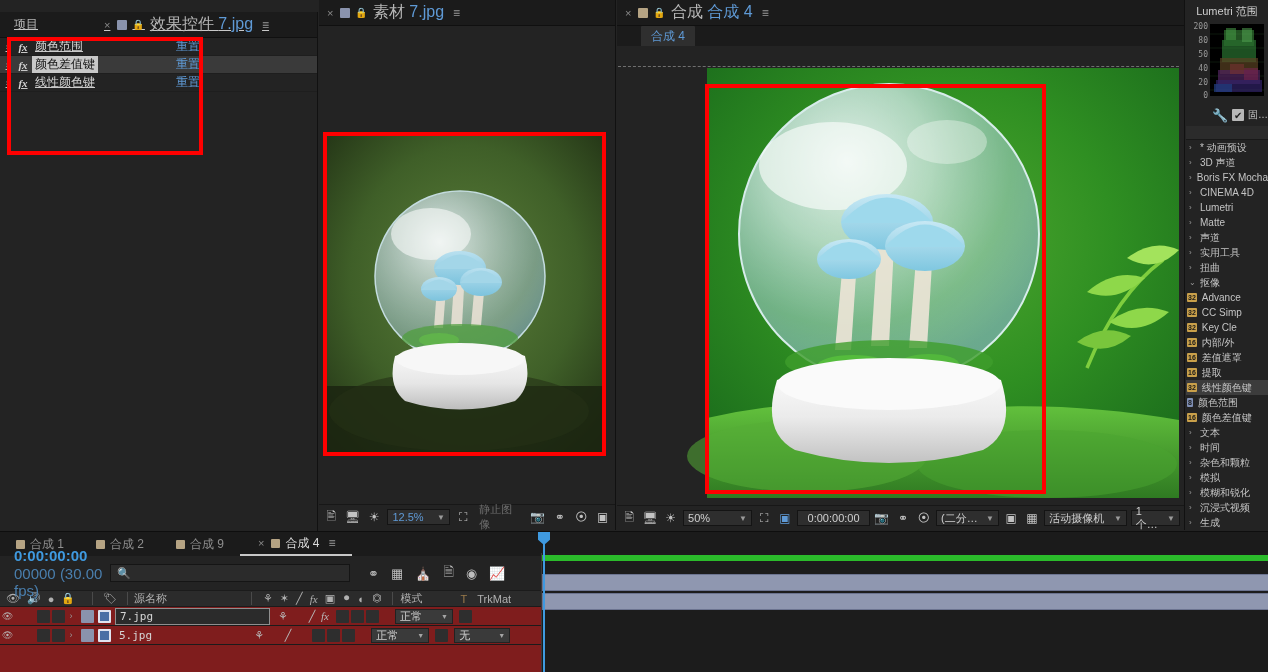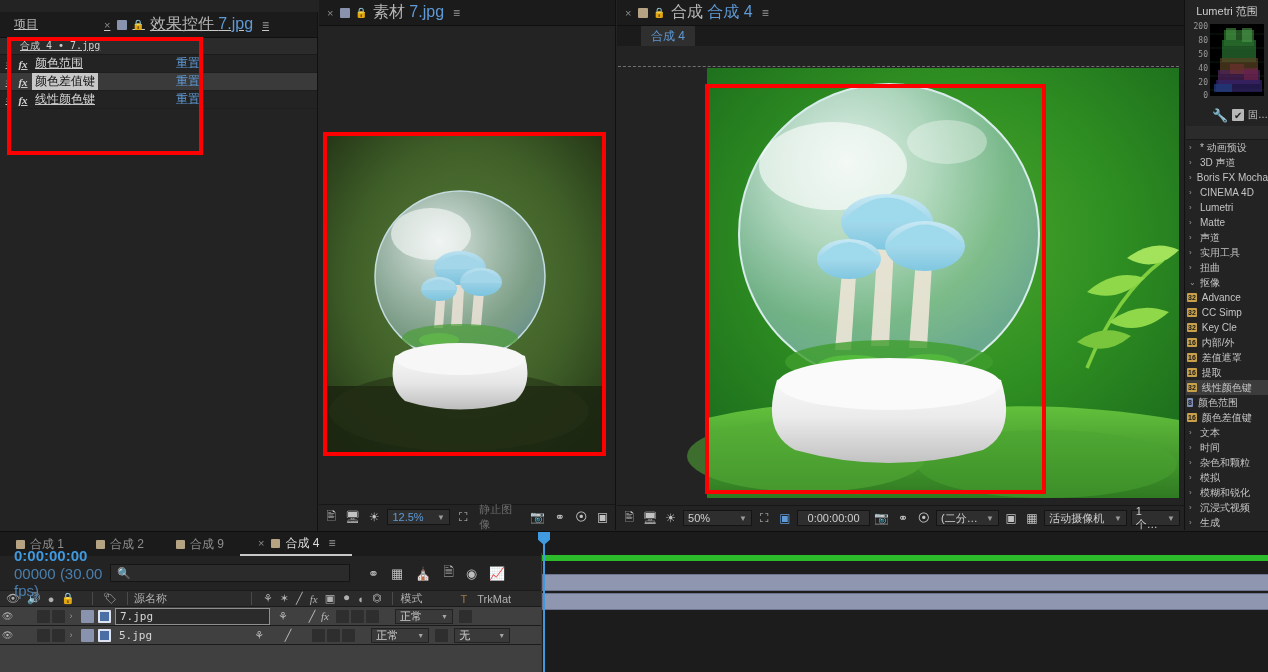--- a/index.html
+++ b/index.html
@@ -87,21 +87,21 @@
   .eff-item { height: 15px; display: flex; align-items: center; font-size: 10px;
               color: #c4c4c4; padding-left: 3px; gap: 3px; white-space: nowrap; cursor: pointer; }
   .eff-item.sel { background: #3c3c3c; }
   .eff-tw { color: #9a9a9a; font-size: 8px; width: 8px; }
   .eff-badge { display:inline-block; background:#c9a04a; color:#191919; font-size:7px;
                font-weight:bold; padding:0 1px; border-radius:1px; line-height:9px; margin-right:2px;}
   .eff-badge.b8 { background:#7f8fb5; }
   .eff-child { padding-left: 1px; }
 
   
-  #timeline { position: absolute; left: 0; top: 531px; width: 1268px; height: 141px; background: #404040; border-top: 1px solid #0e0e0e; }
+  #timeline { position: absolute; left: 0; top: 531px; width: 1268px; height: 141px; background: #7f1d1d; border-top: 1px solid #0e0e0e; }
   .tl-tabbar { height: 24px; background: #1b1b1b; display: flex; align-items: center; gap: 0; }
   .tl-tab { display: flex; align-items: center; gap: 5px; padding: 0 16px; height: 24px; font-size: 12px; color: #8f8f8f; cursor: pointer;}
   .tl-tab.active { color: #dcdcdc; border-bottom: 2px solid #c8c8c8; }
   .tl-tab .tab-sq { width: 9px; height: 9px; }
 
   .tl-top { height: 34px; display: flex; align-items: center; background: #232323; position: relative;}
   .tc-block { width: 110px; padding-left: 14px; }
   .tc-main { color: #3f9ae0; font-size: 15px; font-weight: bold; font-family: "Liberation Sans", sans-serif;}
   .tc-sub { color: #4a7fae; font-size: 15px; font-family: Liberation Sans, sans-serif; margin-top:1px;}
   .tl-search { width: 240px; height: 18px; background: #2b2b2b; border: 1px solid #151515;
@@ -151,21 +151,20 @@
       <span class="ec-tab">
         <span class="tab-close">×</span>
         <span class="tab-sq blue"></span>
         <span class="lock-ico">🔒</span>
         <span class="tab-label"><span>效果控件 </span><span class="hl">7.jpg</span></span>
         <span class="hamburger">≡</span>
       </span>
     </div>
 
     <div class="ec-body">
-      <div class="ec-header">合成 4 • 7.jpg</div>
 
       <div class="fx-row">
         <span class="fx-arrow">›</span>
         <span class="fx-ico">fx</span>
         <span class="fx-name">颜色范围</span>
         <span class="fx-reset">重置</span>
       </div>
 
       <div class="fx-row sel">
         <span class="fx-arrow">›</span>

